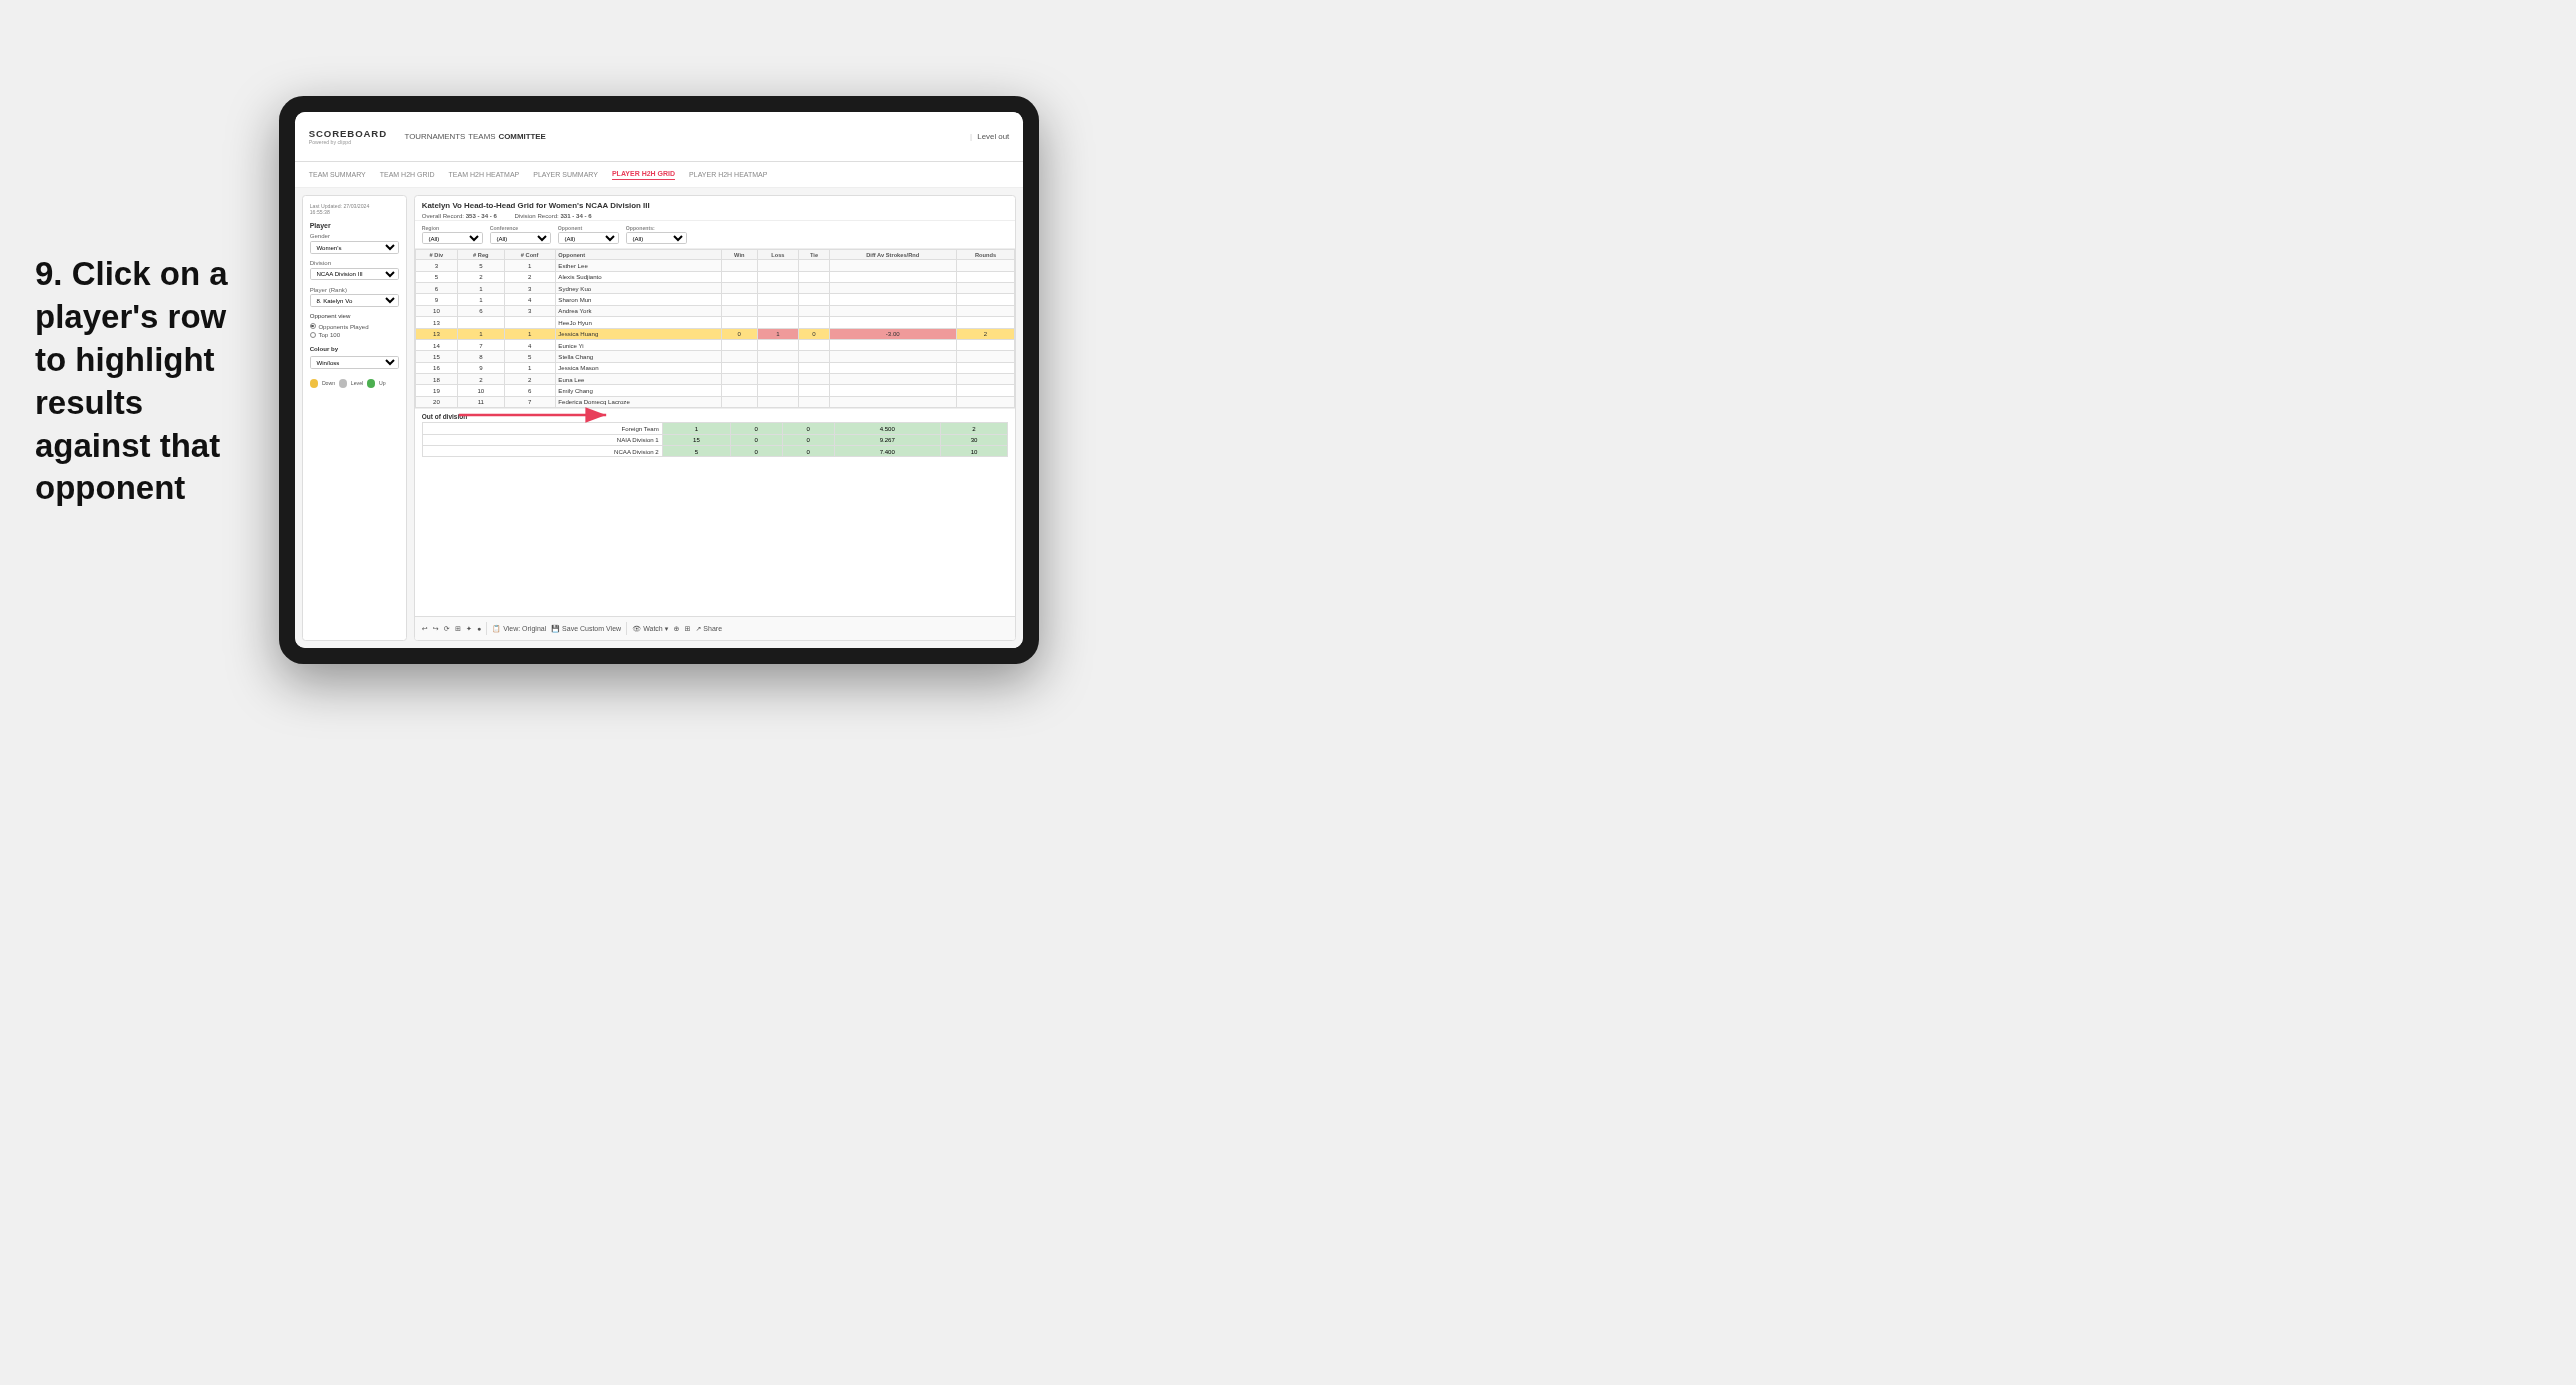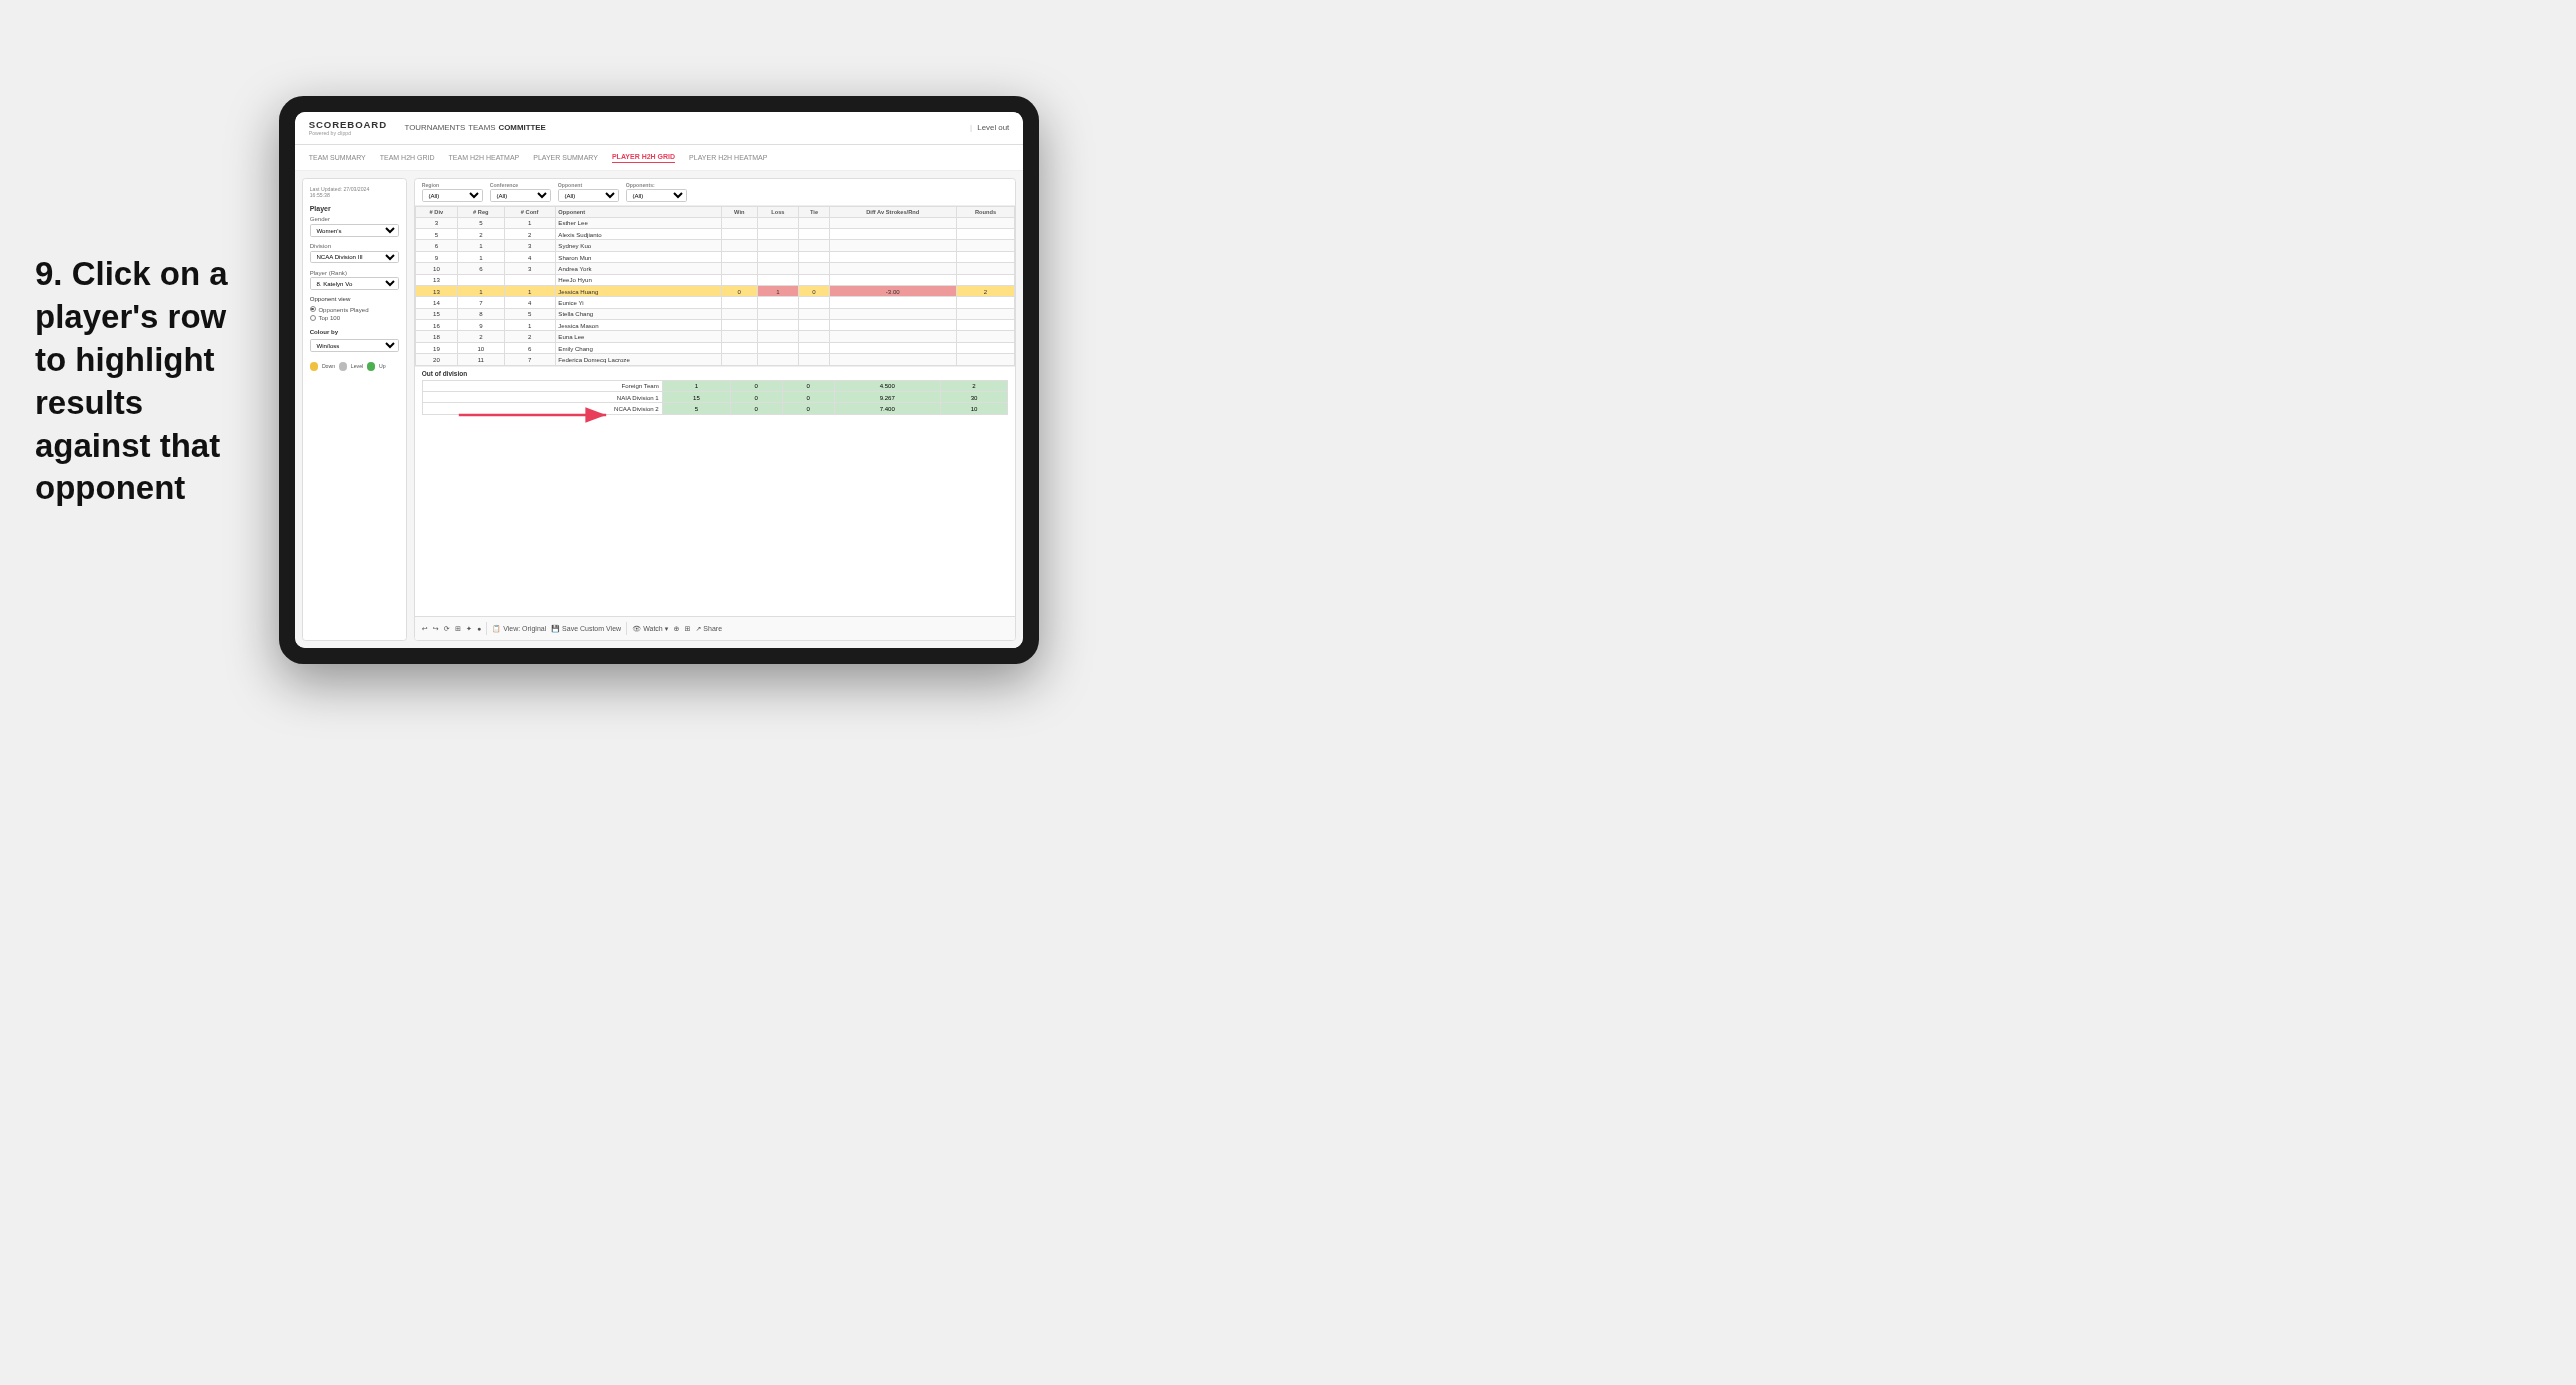--- a/index.html
+++ b/index.html
@@ -34,21 +34,21 @@
       flex-direction: column;
     }
 
     
     .nav-bar {
       background: #fff;
       border-bottom: 0.9px solid #ddd;
       padding: 0 14px;
       display: flex;
       align-items: center;
-      height: 33px;
+      height: 50px;
       flex-shrink: 0;
     }
     .logo {
       display: flex;
       flex-direction: column;
       margin-right: 17.5px;
     }
     .logo-scoreboard {
       font-size: 9.6px;
       font-weight: 900;
@@ -443,20 +443,33 @@
           <div class="dot-down"></div>
           <span class="legend-label">Down</span>
           <div class="dot-level"></div>
           <span class="legend-label">Level</span>
           <div class="dot-up"></div>
           <span class="legend-label">Up</span>
         </div>
       </div>
 
       <div class="right-panel">
+        <div class="grid-header">
+          <div class="grid-title">Katelyn Vo Head-to-Head Grid for Women's NCAA Division III</div>
+          <div class="grid-records">
+            <span class="record-text">
+              <span>Overall Record:</span>
+              <span class="record-number">353 - 34 - 6</span>
+            </span>
+            <span class="record-text">
+              <span>Division Record:</span>
+              <span class="record-number">331 - 34 - 6</span>
+            </span>
+          </div>
+        </div>
 
         <div class="filter-row">
           <div class="filter-group">
             <span class="filter-label">Region</span>
             <select class="filter-select">
               <option>(All)</option>
             </select>
           </div>
           <div class="filter-group">
             <span class="filter-label">Conference</span>

